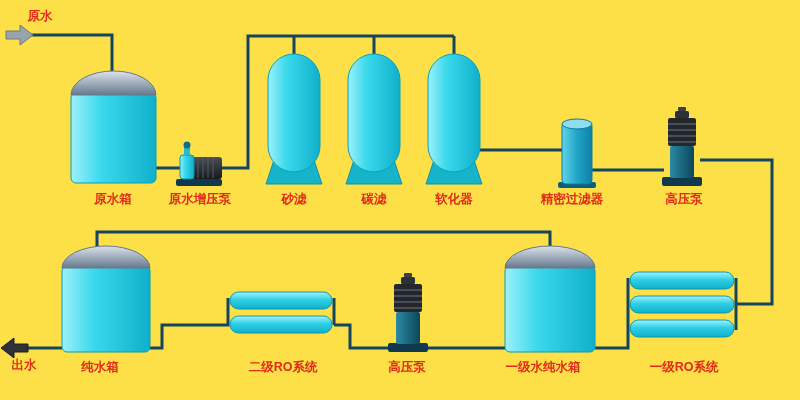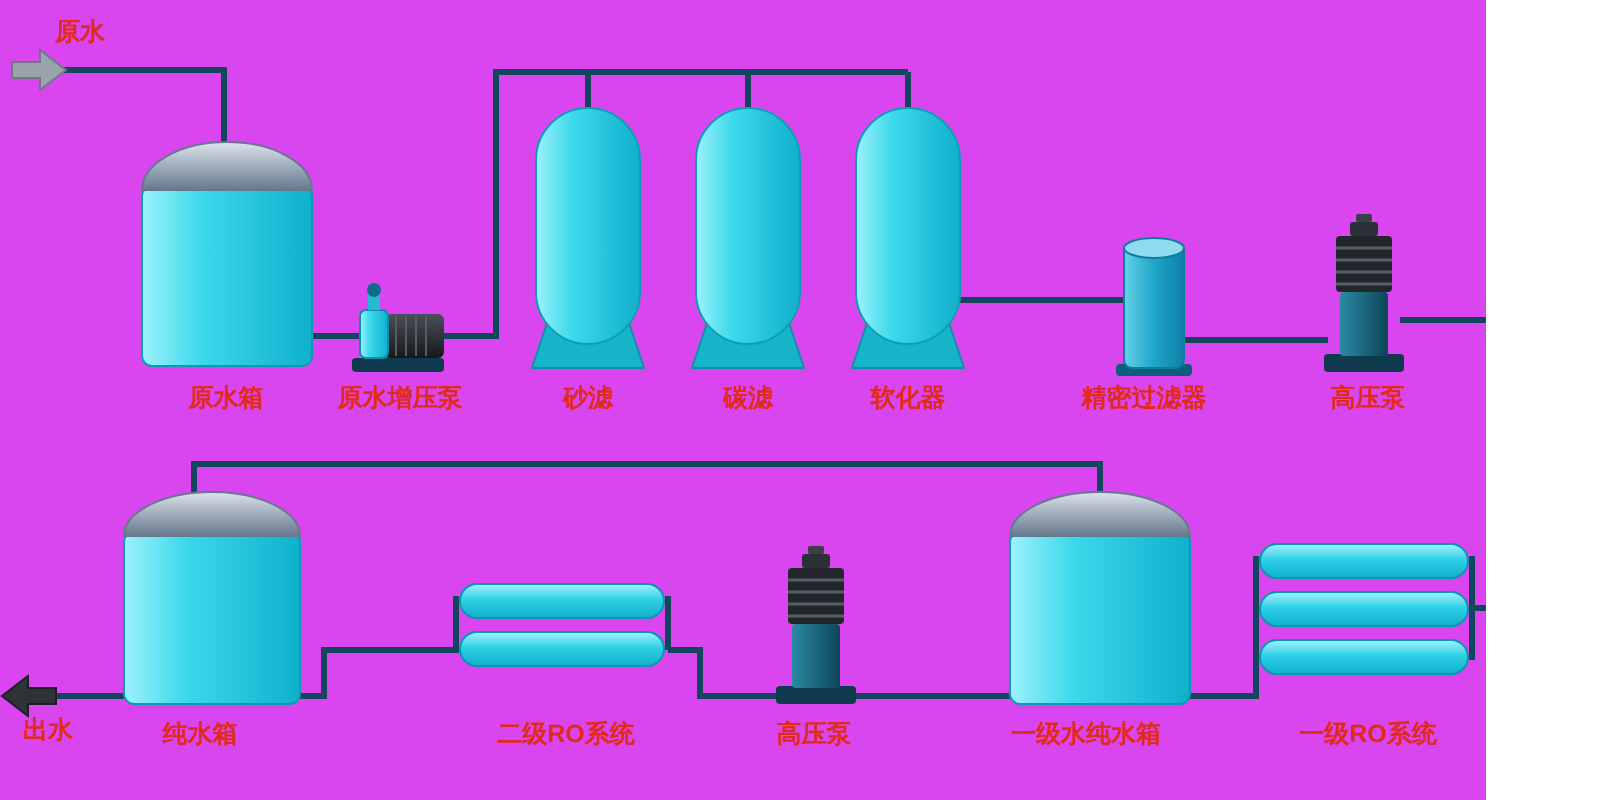--- a/index.html
+++ b/index.html
@@ -1,17 +1,17 @@
 <!DOCTYPE html>
 <html><head>
 <meta charset="utf-8">
 <style>
   html,body{margin:0;padding:0;background:#ffffff;}
   .stage{
-    position:relative;width:743px;height:400px;background:#d946ef;overflow:hidden;
+    position:relative;width:800px;height:400px;background:#fde047;overflow:hidden;
     font-family:"Liberation Sans","DejaVu Sans",sans-serif;
     text-decoration:underline;
   }
   svg{display:block;}
   .pipes path{stroke:#14455e;stroke-width:3;fill:none;}
   .lbl text{
     fill:#e02b1c;font-size:12.5px;font-weight:bold;text-anchor:middle;
     font-family:"Liberation Sans","DejaVu Sans",sans-serif;
   }
 </style>

